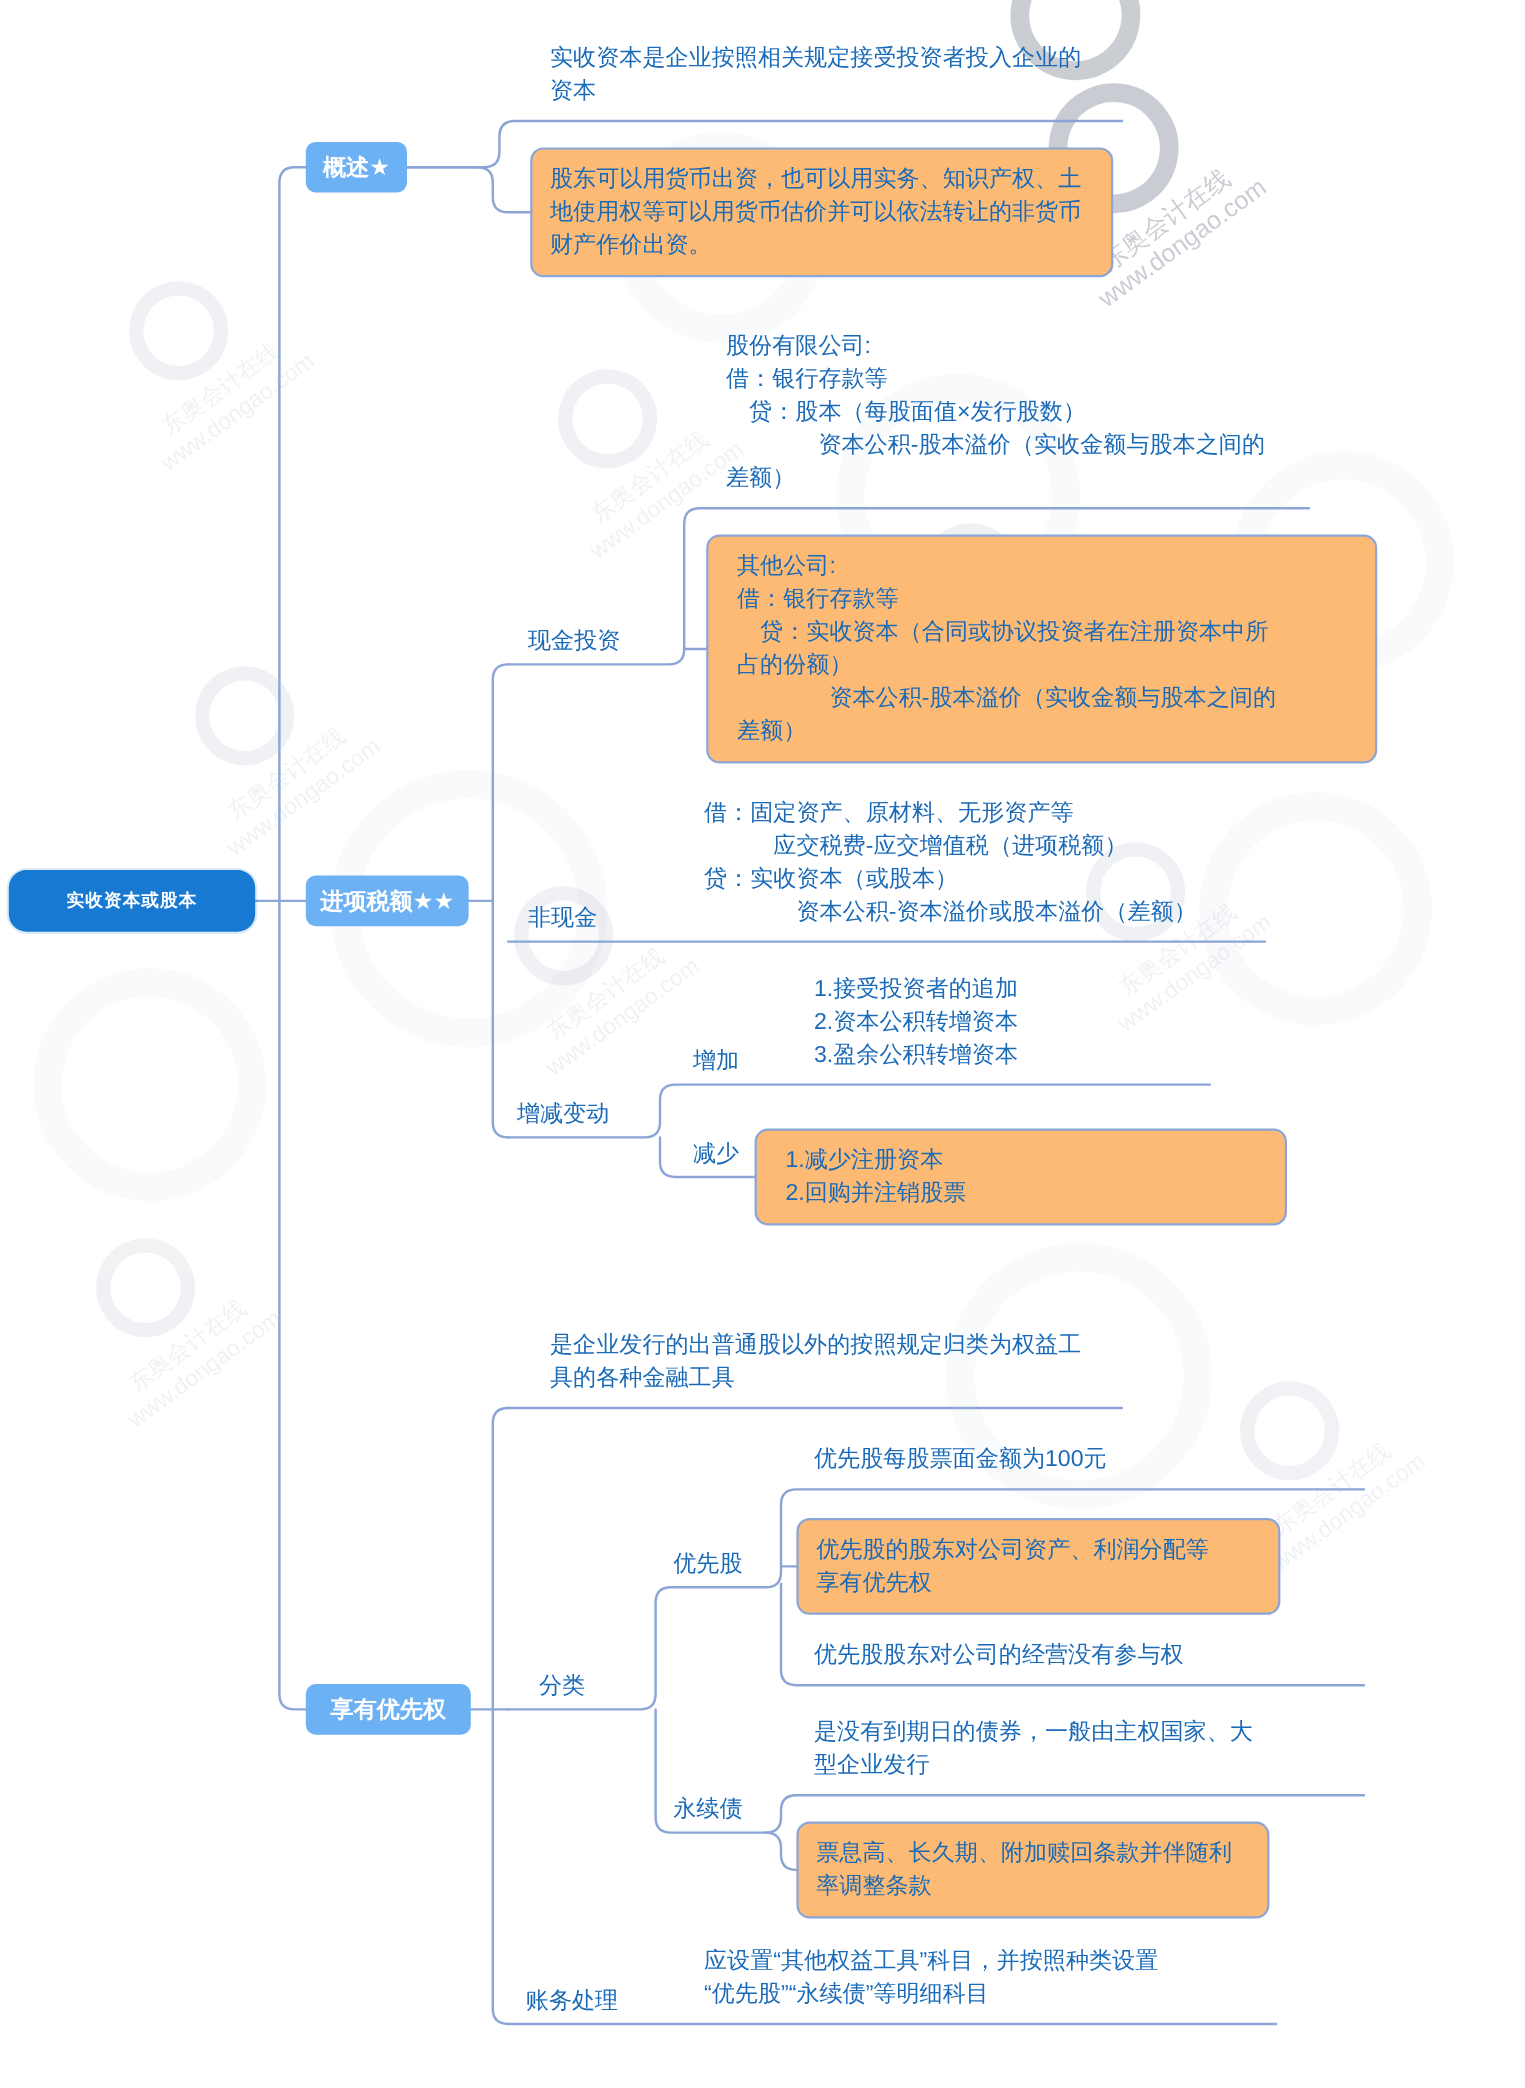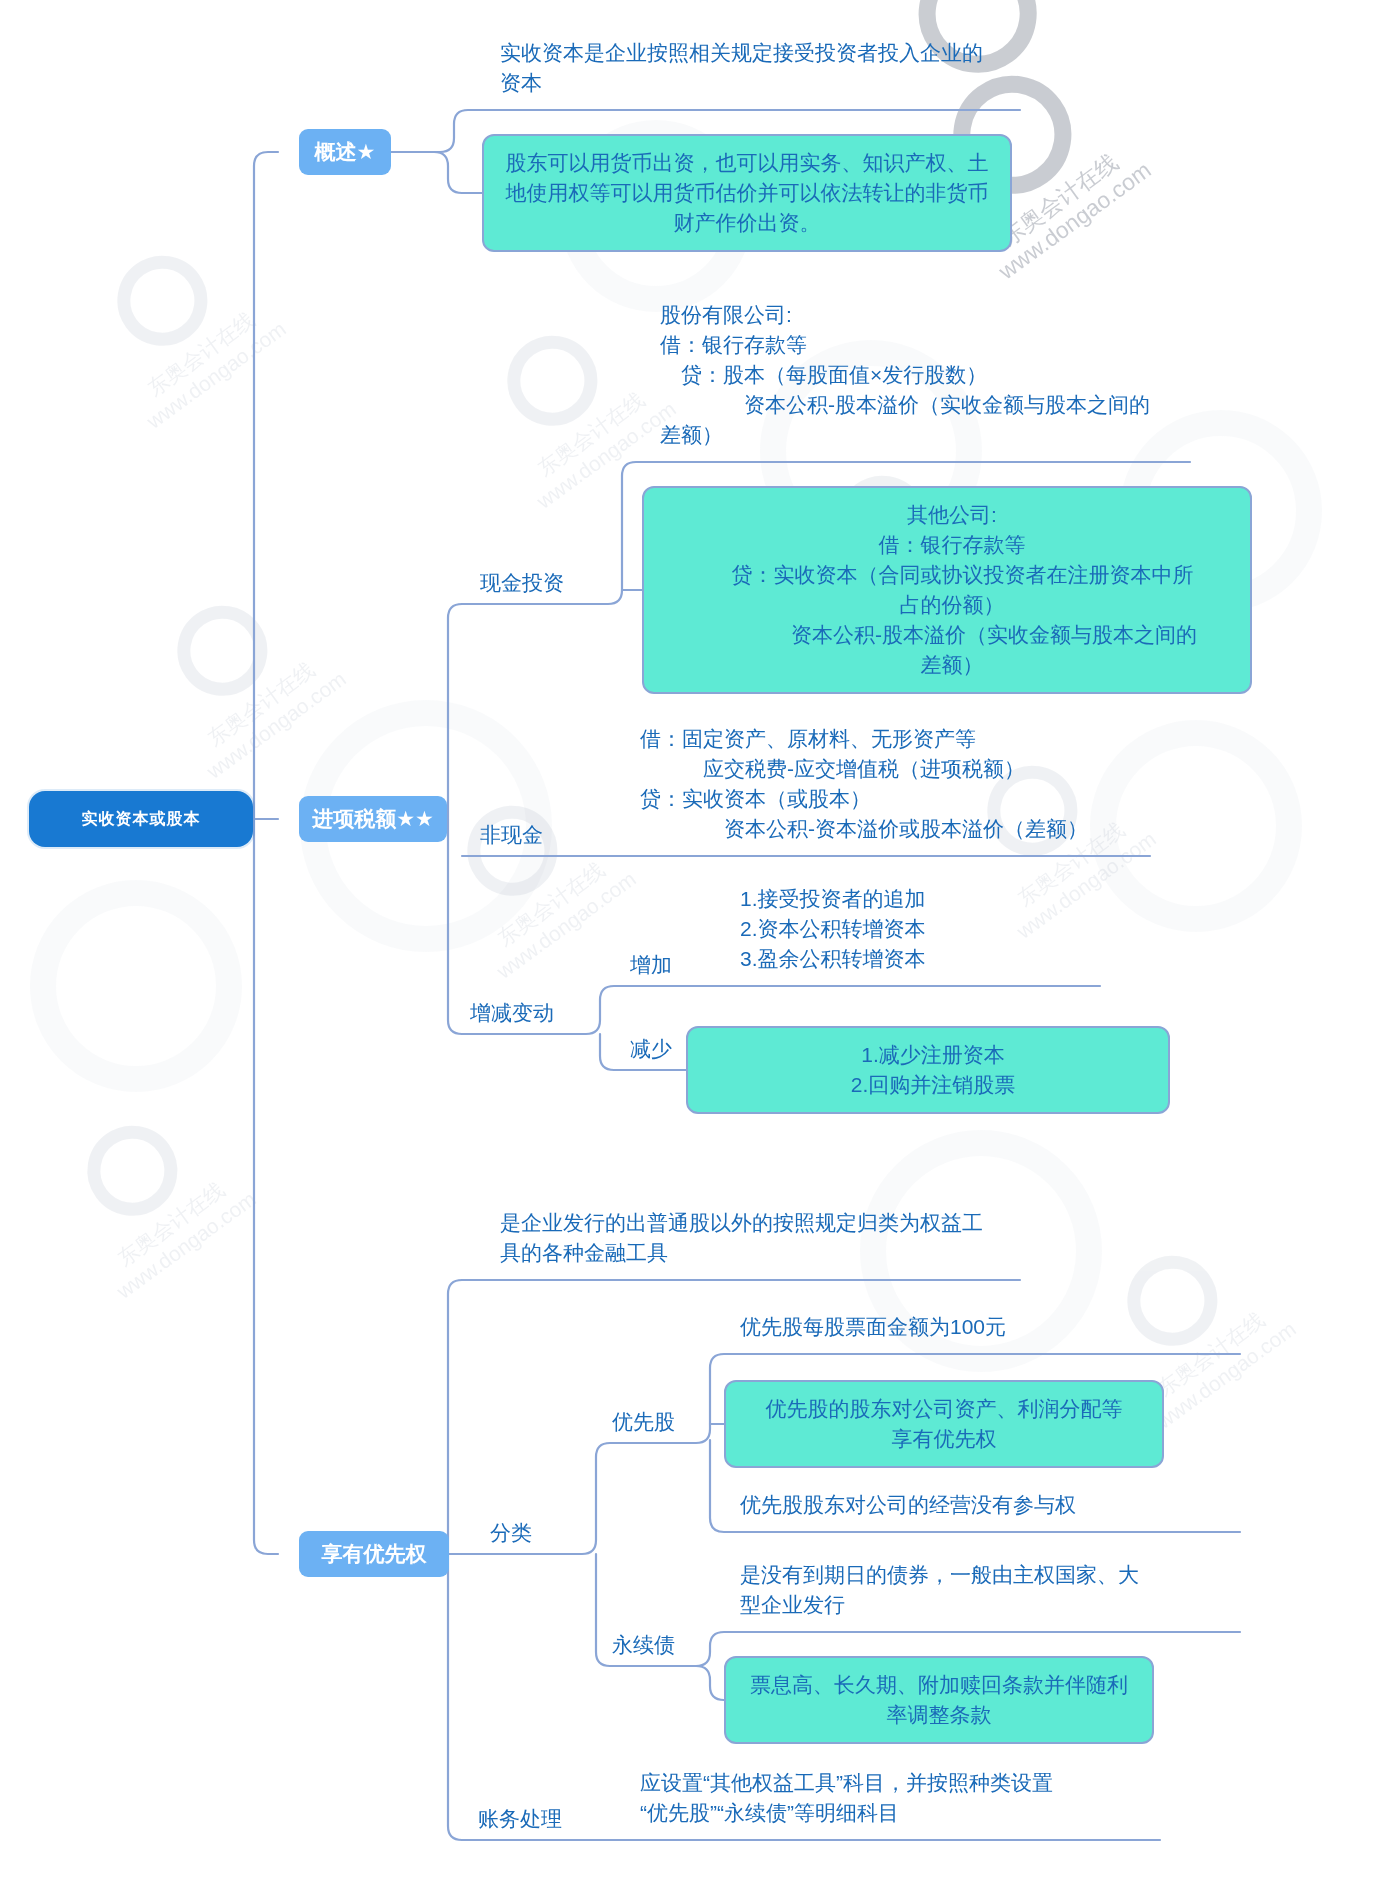--- a/index.html
+++ b/index.html
@@ -8,37 +8,37 @@
     --line:#8aa5d6;
     --txt:#1a6ab8;
   }
   html,body{margin:0;padding:0;background:#ffffff;}
   .canvas{
     position:relative;width:1386px;height:1898px;overflow:hidden;
     font-family:"Liberation Sans","DejaVu Sans",sans-serif;background:#ffffff;
   }
   svg.links{position:absolute;left:0;top:0;z-index:1;}
   svg.links path{fill:none;stroke:var(--line);stroke-width:2.2;stroke-linecap:round;}
-  .node{position:absolute;z-index:3;margin-left:21px;}
+  .node{position:absolute;z-index:3;}
   .root{
     background:var(--root-fill);color:#fff;font-weight:bold;font-size:16px;
     border-radius:16px;display:flex;align-items:center;justify-content:center;
     letter-spacing:1px;box-shadow:0 0 0 2px rgba(24,121,210,.15);text-align:center;
   }
   .branch{
     background:var(--branch-fill);color:#fff;font-weight:bold;font-size:21px;
     border-radius:9px;display:flex;align-items:center;justify-content:center;
   }
   .note{
     position:absolute;z-index:3;font-size:21px;line-height:30px;color:var(--txt);
     white-space:pre-wrap;
   }
   .boxnote{
     border:2px solid var(--line);border-radius:12px;padding:12px 16px;
-    box-sizing:border-box;background:#5eead4;text-align:center;
+    box-sizing:border-box;background:#fdba74;
   }
   .label{position:absolute;z-index:3;font-size:21px;line-height:26px;color:var(--txt);white-space:nowrap;}
   
   .wm{position:absolute;z-index:0;transform:rotate(-36deg);color:#93a0b4;opacity:.14;
       font-size:21px;text-align:center;pointer-events:none;line-height:26px;}
   .wm .ring{width:64px;height:64px;border:13px solid currentColor;border-radius:50%;margin:0 auto 8px;}
   .wm.dark{opacity:.45;color:#8a909c;font-size:23px;}
   .wm.dark .ring{width:84px;height:84px;border-width:17px;}
   .bigring{position:absolute;z-index:0;border:26px solid #aeb8c6;border-radius:50%;opacity:.07;pointer-events:none;}
 </style>

